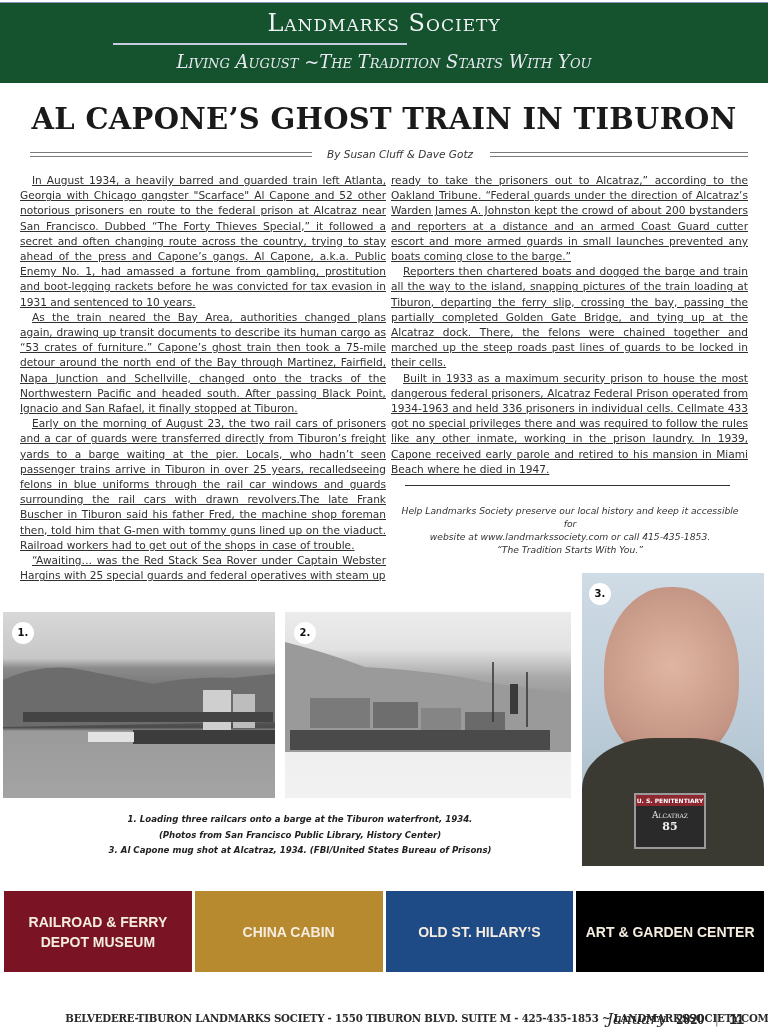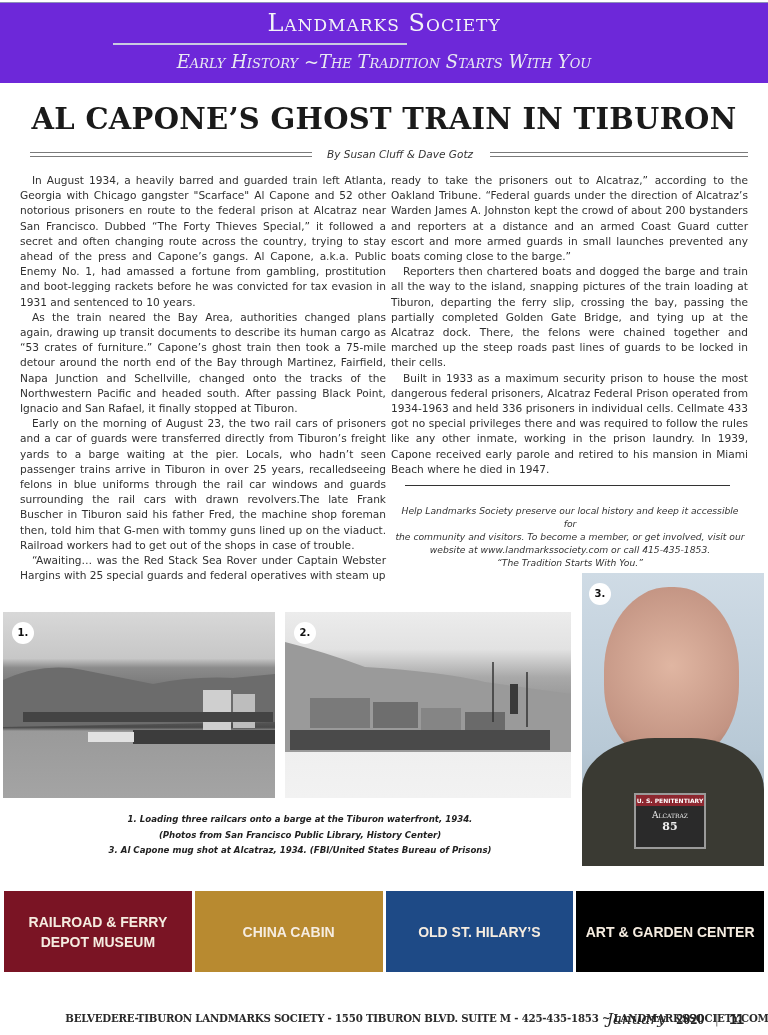--- a/index.html
+++ b/index.html
@@ -1,31 +1,31 @@
 <!DOCTYPE html>
 <html><head>
 <meta charset="utf-8">
 <style>
   * { box-sizing: border-box; margin: 0; padding: 0; }
   html, body { width: 768px; height: 1035px; background: #ffffff; overflow: hidden; }
   body { position: relative; font-family: "DejaVu Sans", sans-serif; color: #2b2b2b; }
 
-  .masthead { position: absolute; left: 0; top: 2px; width: 768px; height: 81px; background: #6d28d9; border-top: 1px solid #8c90b8; }
+  .masthead { position: absolute; left: 0; top: 2px; width: 768px; height: 81px; background: #14532d; border-top: 1px solid #8c90b8; }
   .mast-title { position: absolute; left: 0; width: 100%; top: 6px; text-align: center; color: #f3f3f7; font-family: "DejaVu Serif", serif; font-variant: small-caps; font-size: 24px; letter-spacing: 1px; }
   .mast-rule-full { position: absolute; left: 113px; width: 294px; top: 40px; height: 2px; background: #c9cbe0; }
   .mast-sub { position: absolute; left: 0; width: 100%; top: 48px; text-align: center; color: #e8e9f2; font-family: "DejaVu Serif", serif; font-style: italic; font-variant: small-caps; font-size: 18px; }
 
   .headline { position: absolute; left: 0; width: 768px; top: 102px; text-align: center; font-family: "DejaVu Serif", serif; font-weight: bold; font-size: 29px; color: #1a1a1a; letter-spacing: 0.3px; }
   .byline-row { position: absolute; left: 20px; width: 480px; top: 148px; height: 14px; }
   .dbl-rule { position: absolute; top: 4px; height: 5px; border-top: 1px solid #7a7a7a; border-bottom: 1px solid #7a7a7a; }
   .byline { position: absolute; left: 0; width: 100%; top: 0; text-align: center; font-size: 10.5px; font-style: italic; color: #333; }
   .byline span { background: #fff; padding: 0 6px; }
 
   .col { position: absolute; font-size: 10.6px; line-height: 15.2px; text-align: justify; color: #303030; }
-  .col p { text-indent: 12px; }
+  .col p { text-indent: 12px; text-decoration: underline; }
   .col-left { left: 20px; width: 366px; top: 173px; }
   .col-right { left: 391px; width: 357px; top: 173px; }
 
   .promo-rule { position: absolute; left: 405px; width: 325px; top: 485px; height: 1px; background: #333; }
   .promo { position: absolute; left: 395px; width: 350px; top: 504px; text-align: center; font-size: 9.2px; line-height: 13px; font-style: italic; color: #333; }
 
   .photo { position: absolute; overflow: hidden; }
   .badge { position: absolute; width: 22px; height: 22px; border-radius: 50%; background: #fff; font-size: 10px; font-weight: bold; text-align: center; line-height: 22px; color: #111; }
   .photo1 { left: 3px; top: 612px; width: 272px; height: 186px; background: linear-gradient(#d8d8d8 0%, #c7c7c7 25%, #8b8b8b 30%, #6f6f6f 45%, #5a5a5a 58%, #4a4a4a 62%, #9a9a9a 64%, #a4a4a4 100%); }
   .photo2 { left: 285px; top: 612px; width: 286px; height: 186px; background: linear-gradient(#ececec 0%, #e2e2e2 20%, #a9a9a9 35%, #8c8c8c 55%, #555 65%, #4b4b4b 72%, #efefef 74%, #f2f2f2 100%); }
@@ -48,21 +48,21 @@
   .folio .year { font-family: Liberation Serif, serif; font-weight: bold; font-size: 14px; margin-left: 6px; }
   .folio .sep { color: #777; margin: 0 6px; font-size: 12px; }
   .folio .page { font-family: "Liberation Sans", sans-serif; font-weight: bold; font-size: 14px; }
 </style>
 </head>
 <body>
 
 <header class="masthead">
   <div class="mast-title">Landmarks Society</div>
   <div class="mast-rule-full" style="left:113px;width:294px;"></div>
-  <div class="mast-sub">Early History ~The Tradition Starts With You</div>
+  <div class="mast-sub">Living August ~The Tradition Starts With You</div>
 </header>
 
 <h1 class="headline">AL CAPONE’S GHOST TRAIN IN TIBURON</h1>
 
 <div class="byline-row" style="left:20px;width:728px;">
   <div class="dbl-rule" style="left:10px;width:282px;"></div>
   <div class="dbl-rule" style="left:470px;width:258px;"></div>
   <div class="byline" style="left:0;width:760px;"><span>By Susan Cluff &amp; Dave Gotz</span></div>
 </div>
 
@@ -75,21 +75,20 @@
 
 <div class="col col-right">
   <p style="text-indent:0">ready to take the prisoners out to Alcatraz,” according to the Oakland Tribune. “Federal guards under the direction of Alcatraz’s Warden James A. Johnston kept the crowd of about 200 bystanders and reporters at a distance and an armed Coast Guard cutter escort and more armed guards in small launches prevented any boats coming close to the barge.”</p>
   <p>Reporters then chartered boats and dogged the barge and train all the way to the island, snapping pictures of the train loading at Tiburon, departing the ferry slip, crossing the bay, passing the partially completed Golden Gate Bridge, and tying up at the Alcatraz dock. There, the felons were chained together and marched up the steep roads past lines of guards to be locked in their cells.</p>
   <p>Built in 1933 as a maximum security prison to house the most dangerous federal prisoners, Alcatraz Federal Prison operated from 1934-1963 and held 336 prisoners in individual cells. Cellmate 433 got no special privileges there and was required to follow the rules like any other inmate, working in the prison laundry. In 1939, Capone received early parole and retired to his mansion in Miami Beach where he died in 1947.</p>
 </div>
 
 <div class="promo-rule"></div>
 <div class="promo">
   <div>Help Landmarks Society preserve our local history and keep it accessible for</div>
-  <div>the community and visitors. To become a member, or get involved, visit our</div>
   <div>website at www.landmarkssociety.com or call 415-435-1853.</div>
   <div>“The Tradition Starts With You.”</div>
 </div>
 
 <div class="photo photo1">
   <svg width="272" height="186" style="position:absolute;left:0;top:0">
     <path d="M0 68 Q40 50 80 58 Q120 66 150 72 Q190 64 230 66 L272 62 L272 110 L0 115 Z" fill="#6c6c6c"></path>
     <rect x="200" y="78" width="28" height="40" fill="#cfcfcf"></rect>
     <rect x="230" y="82" width="22" height="34" fill="#bdbdbd"></rect>
     <rect x="20" y="100" width="250" height="10" fill="#444"></rect>

